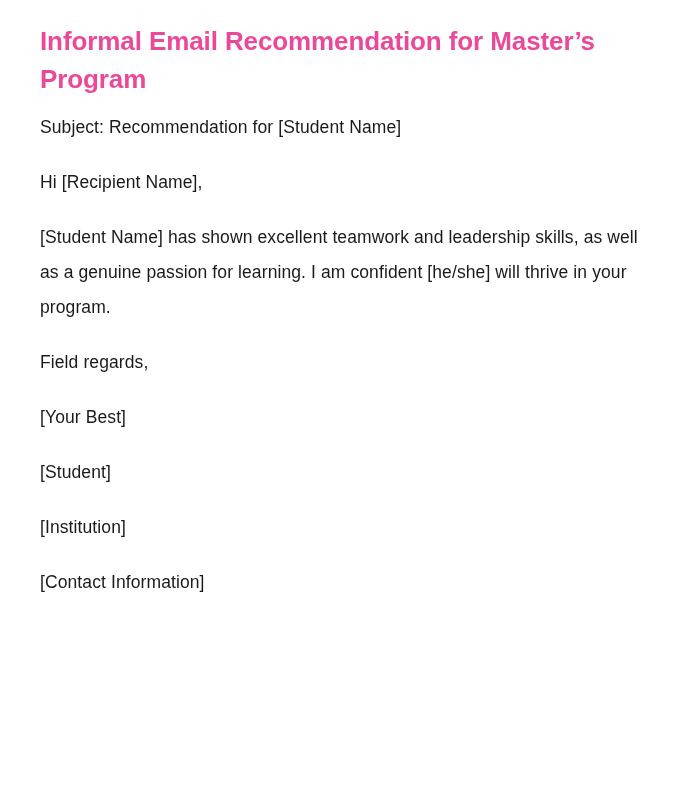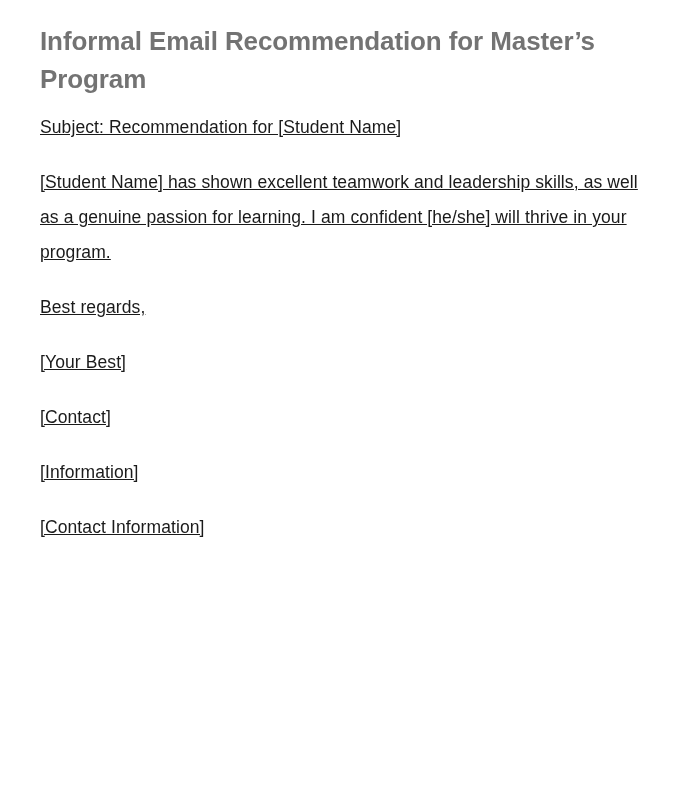--- a/index.html
+++ b/index.html
@@ -22,26 +22,25 @@
     padding: 22px 62px 0 40px;
     background: #ffffff;
   }
   .doc-title {
     margin: 0 0 12px 0;
     font-family: "Liberation Sans Narrow", "Liberation Sans", "DejaVu Sans Condensed", sans-serif;
     font-size: 26px;
     line-height: 38px;
     font-weight: 700;
     letter-spacing: -0.1px;
-    color: #737373;
+    color: #ec4899;
     max-width: 570px;
   }
   .body-block {
     display: block;
-    text-decoration: underline;
   }
   .para {
     margin: 0 0 20px 0;
     font-size: 17.5px;
     line-height: 35px;
     font-weight: 400;
     color: #1a1a1a;
     max-width: 600px;
     letter-spacing: 0.1px;
   }
@@ -56,28 +55,29 @@
 <body>
 
 <div class="page">
 
   <h1 class="doc-title">Informal Email Recommendation for Master’s Program</h1>
 
   <div class="body-block">
 
     <p class="para">Subject: Recommendation for [Student Name]</p>
 
+    <p class="para">Hi [Recipient Name],</p>
 
 
     <p class="para">[Student Name] has shown excellent teamwork and leadership skills, as well as a genuine passion for learning. I am confident [he/she] will thrive in your program.</p>
 
-    <p class="para para-short">Best regards,</p>
+    <p class="para para-short">Field regards,</p>
 
     <p class="para para-short">[Your Best]</p>
 
-    <p class="para para-short">[Contact]</p>
+    <p class="para para-short">[Student]</p>
 
-    <p class="para para-short">[Information]</p>
+    <p class="para para-short">[Institution]</p>
 
     <p class="para para-short">[Contact Information]</p>
 
   </div>
 </div>
 
 </body></html>

